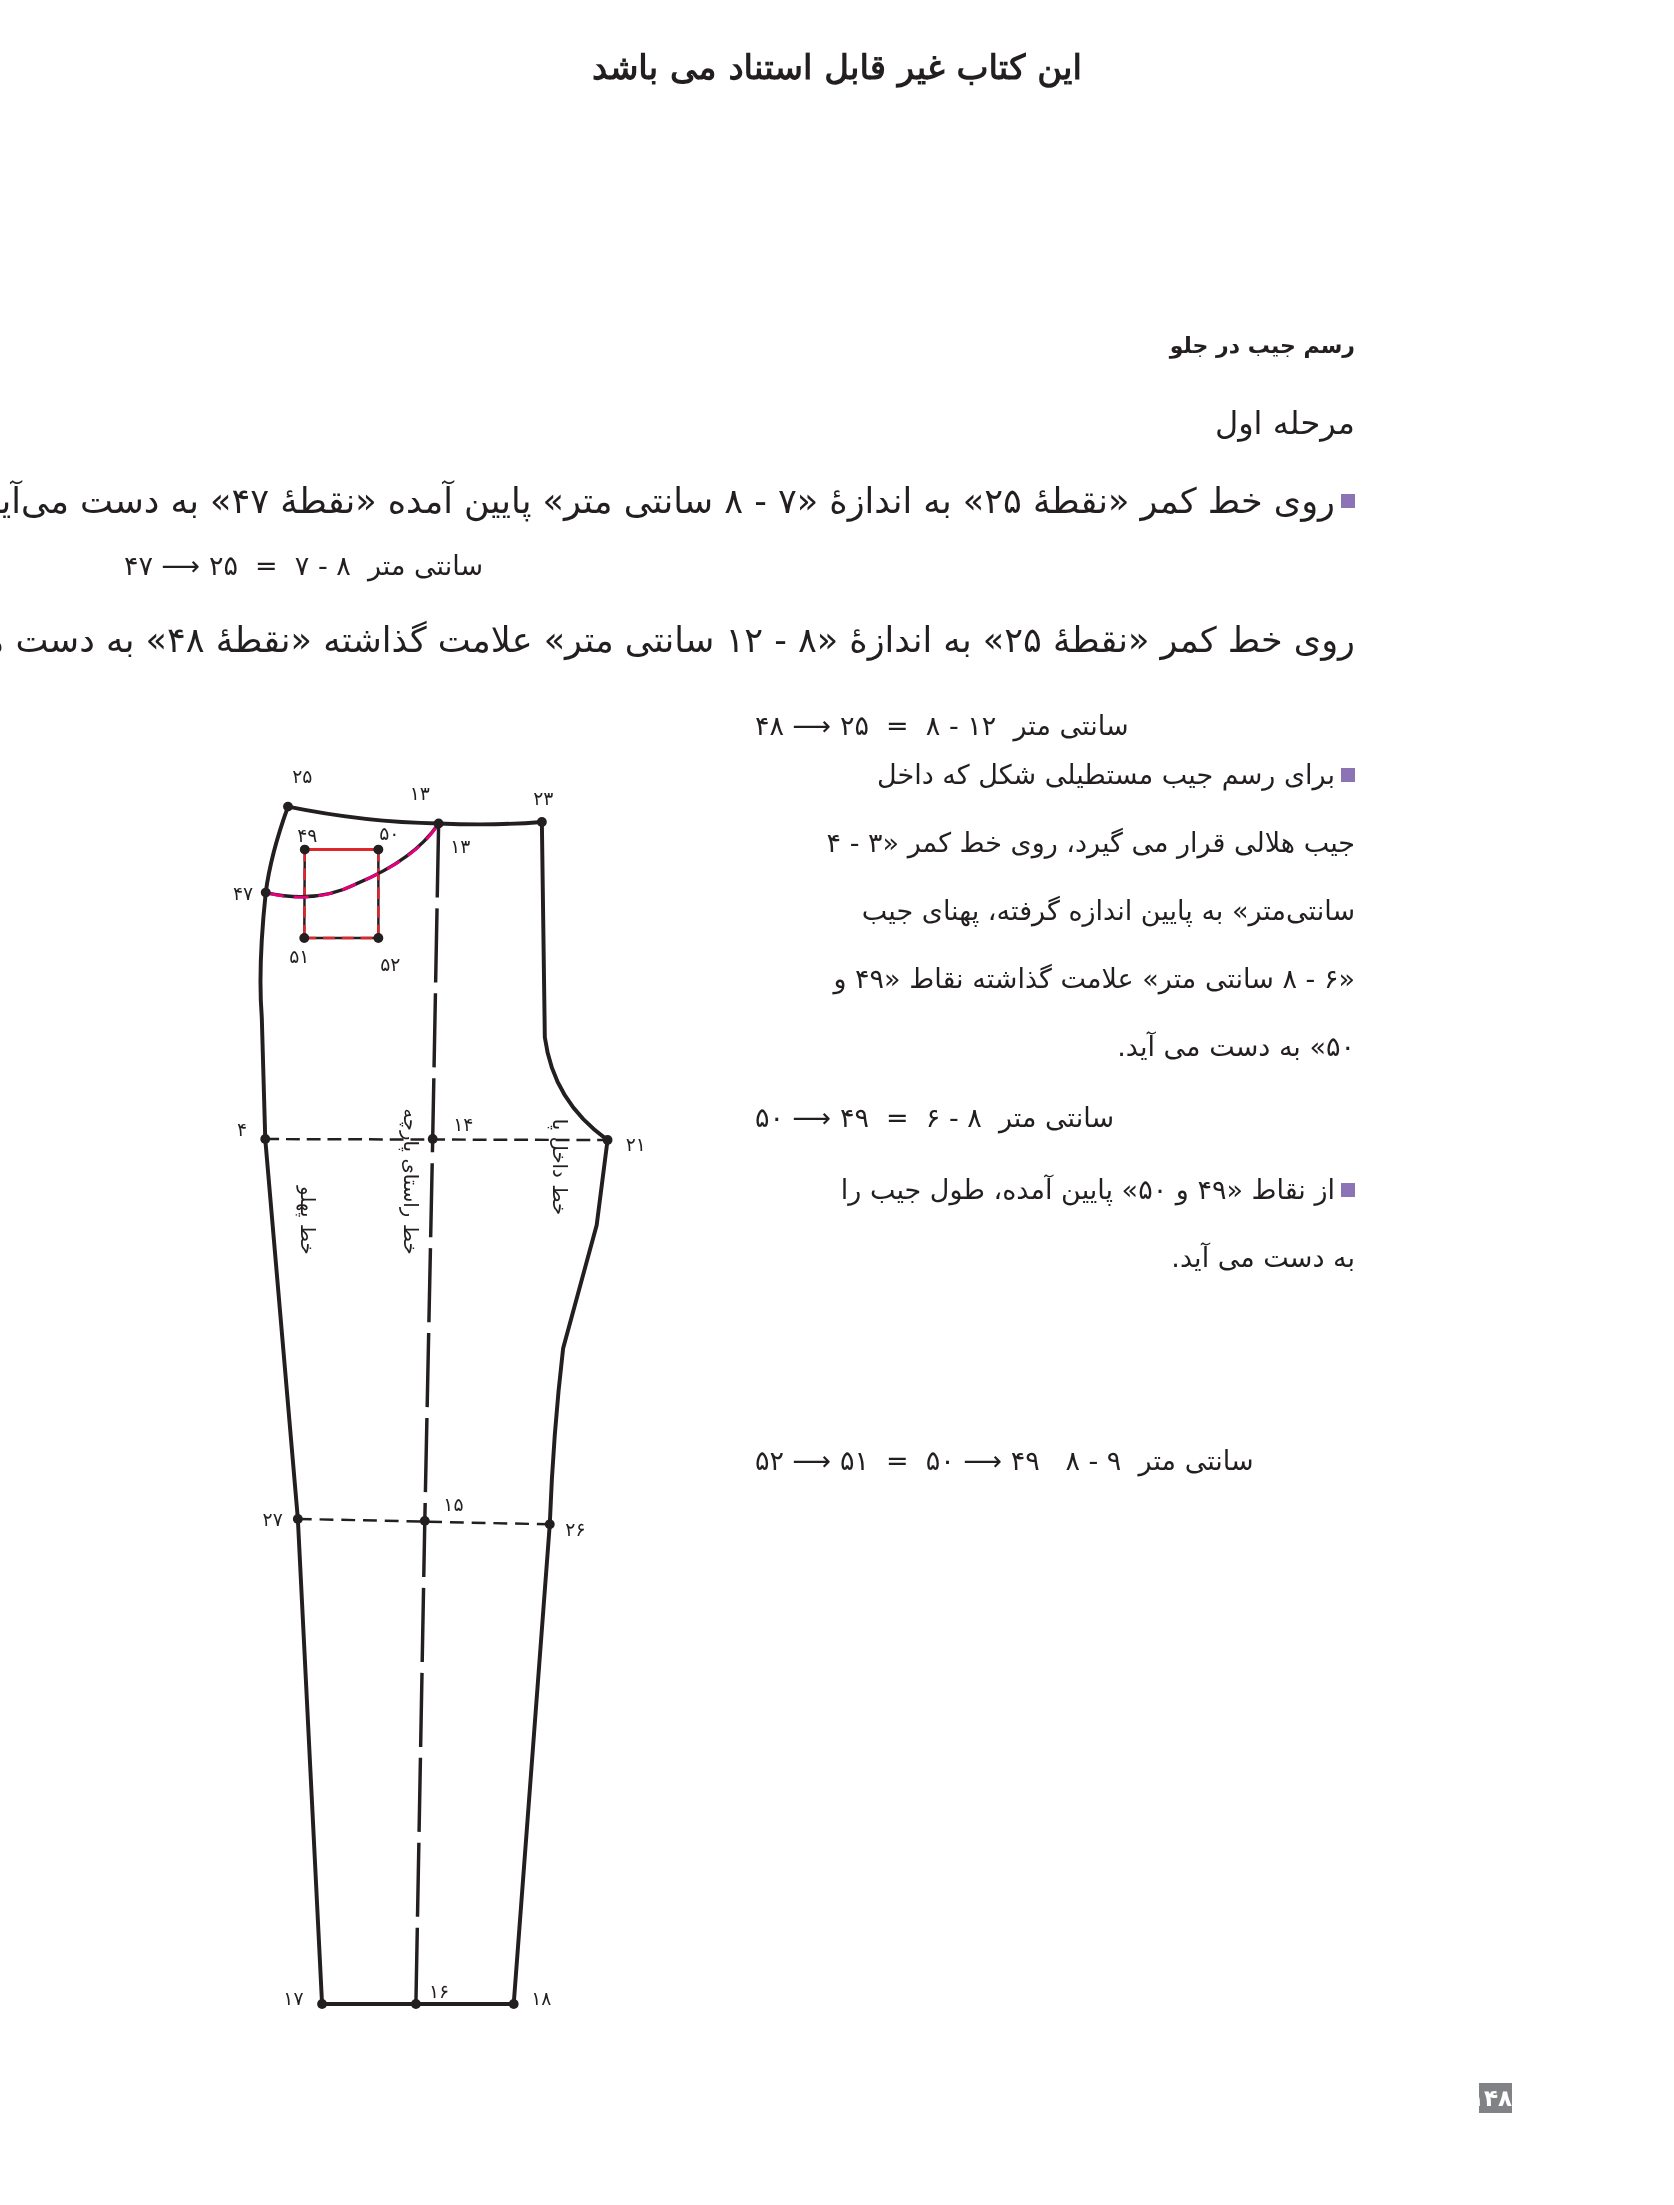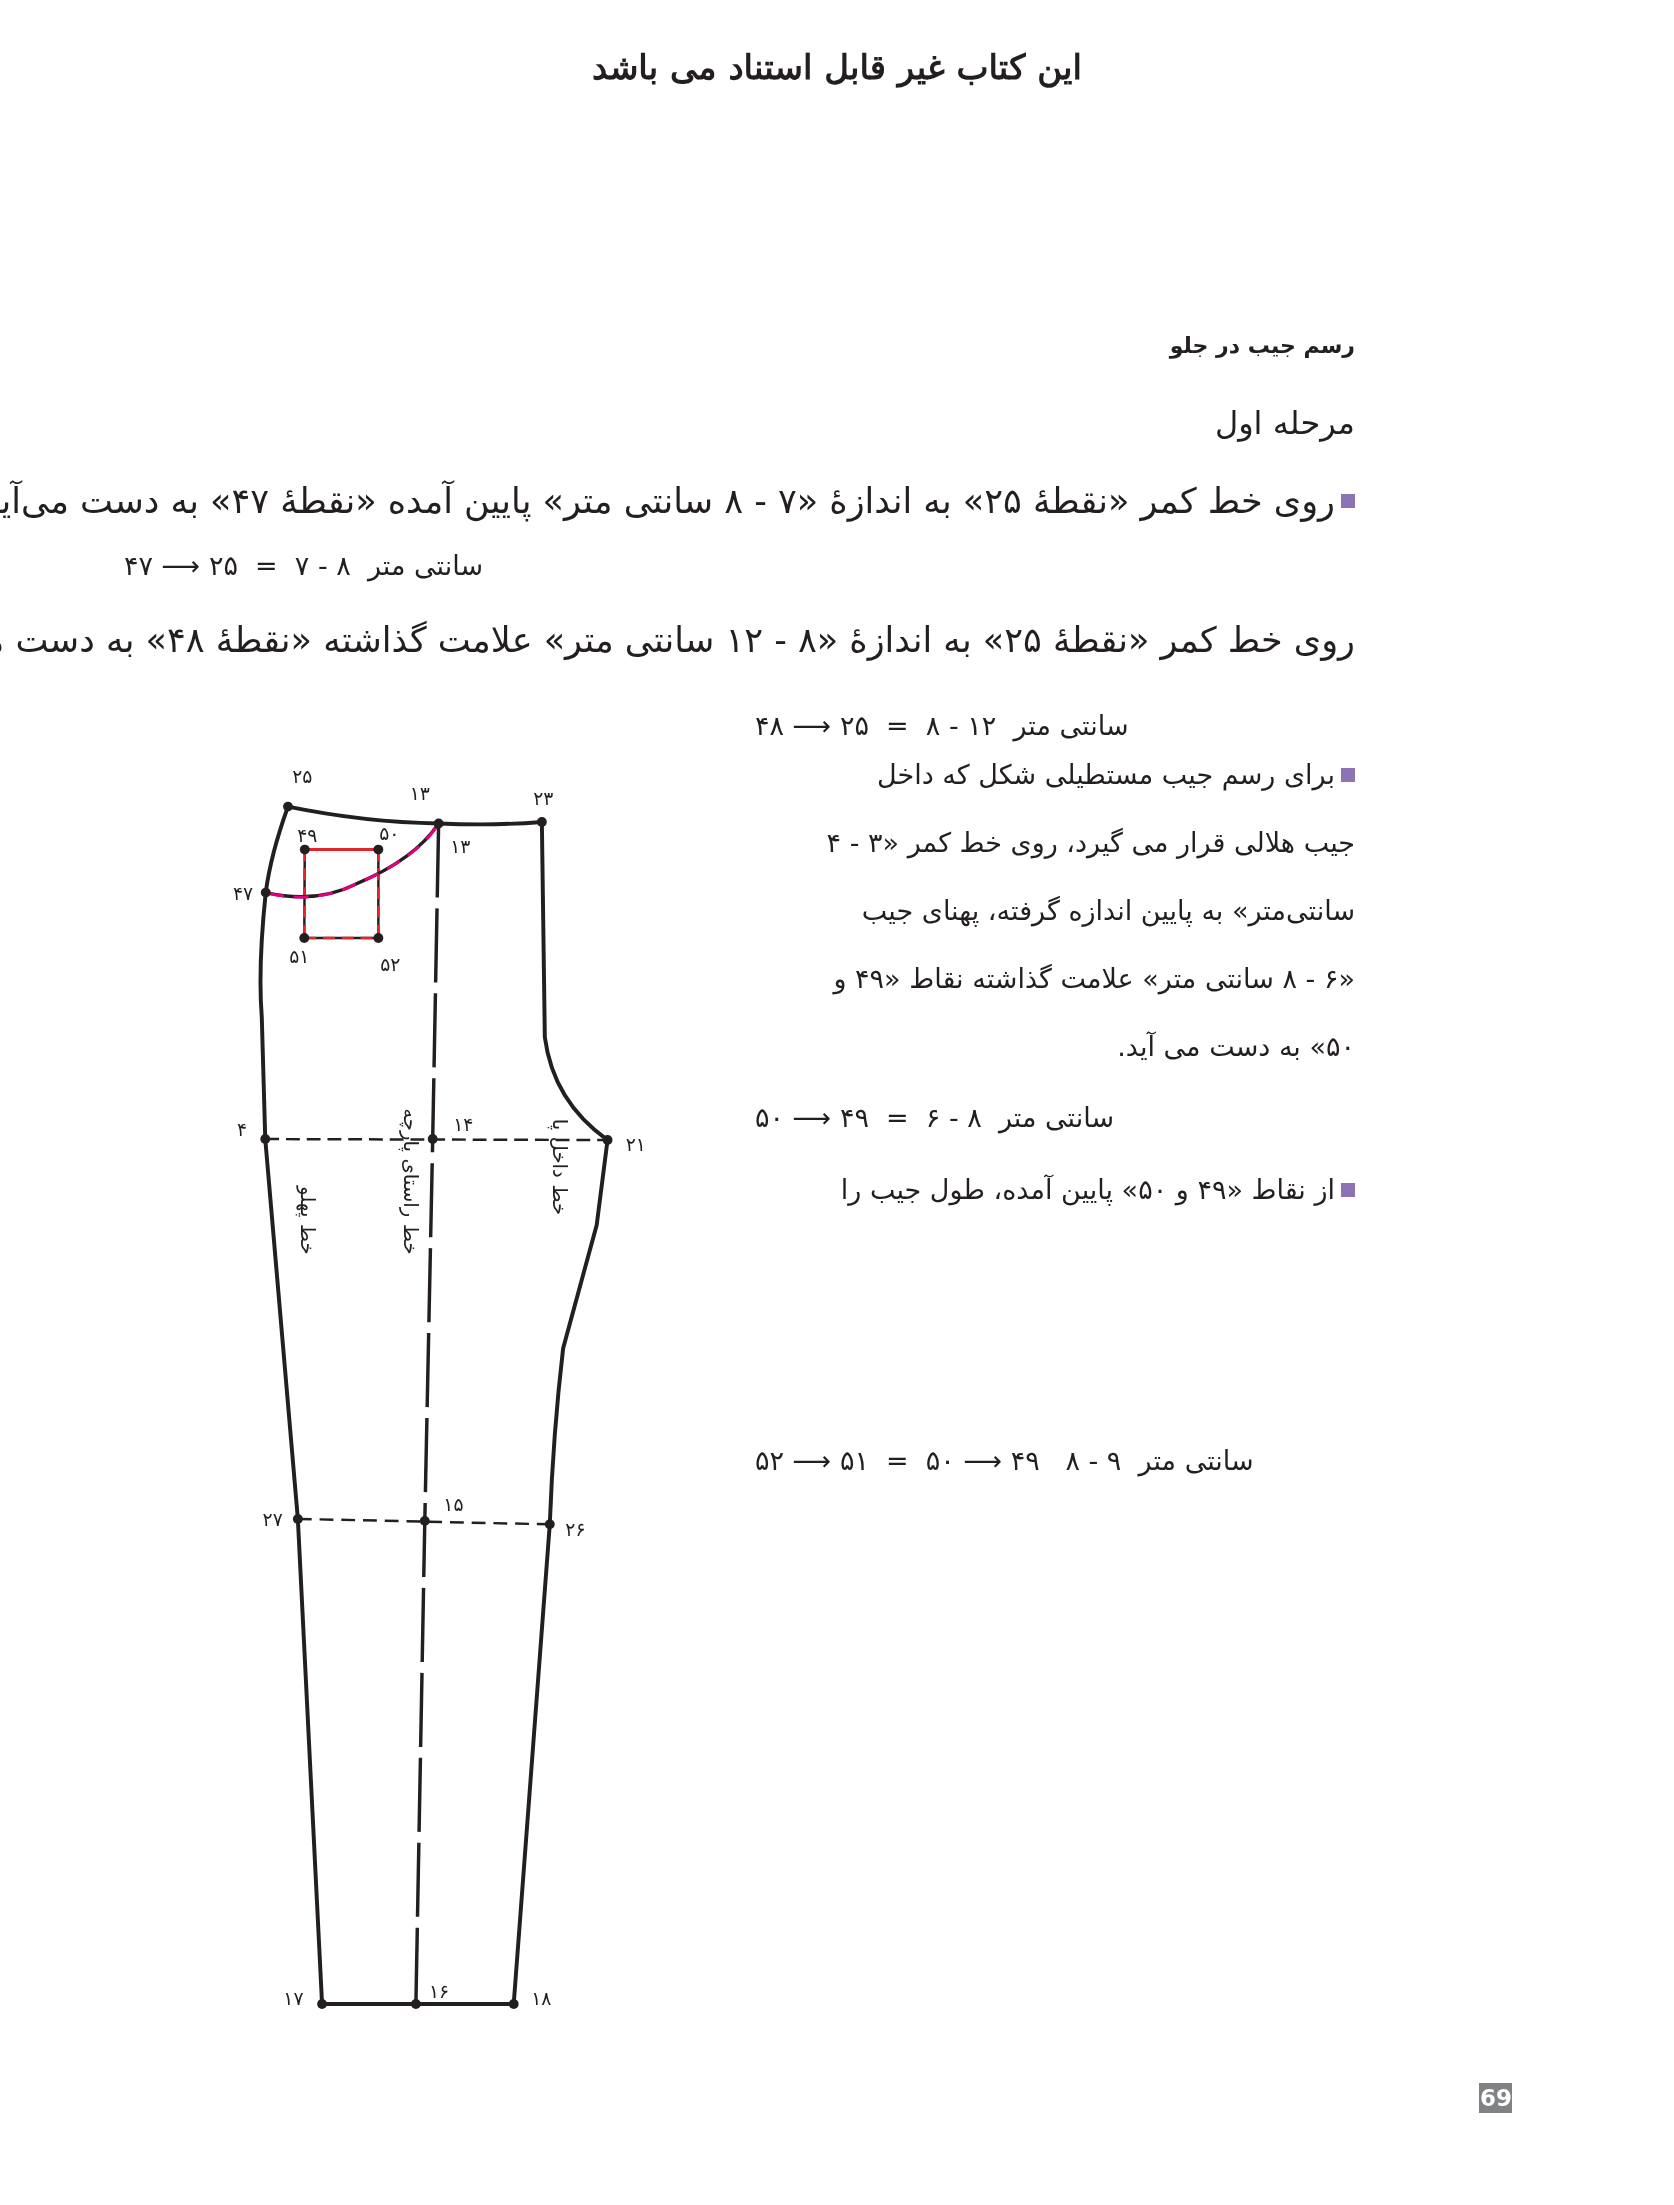--- a/index.html
+++ b/index.html
@@ -42,20 +42,21 @@
   <p><span class="bullet"></span><span>برای رسم جیب مستطیلی شکل که داخل</span></p>
   <p>جیب هلالی قرار می گیرد، روی خط کمر «۳ - ۴</p>
   <p>سانتی‌متر» به پایین اندازه گرفته، پهنای جیب</p>
   <p>«۶ - ۸ سانتی متر» علامت گذاشته نقاط «۴۹ و</p>
   <p>۵۰» به دست می آید.</p>
 </div>
 <div class="abs formula" style="left:755px; top:1104px;">۵۰ ⟶ ۴۹  =  ۶ - ۸  سانتی متر</div>
 
 <div class="abs para" style="top:1156px;">
   <p><span class="bullet"></span><span>از نقاط «۴۹ و ۵۰» پایین آمده، طول جیب را</span></p>
+  <p>به دست می آید.</p>
 </div>
 <div class="abs formula" style="left:755px; top:1447px;">۵۲ ⟶ ۵۱  =  ۵۰ ⟶ ۴۹   ۸ - ۹  سانتی متر</div>
 
 <svg class="abs" style="left:0; top:0;" width="1674" height="2205" viewBox="0 0 3389 4464">
   <g fill="none" stroke="#231f20" stroke-width="8" stroke-linecap="round">
 
     <path d="M583,1633 Q740,1665 888,1667 Q1000,1672 1097,1664"></path>
 
     <path d="M583,1633 Q548,1730 538,1807 Q522,1960 530,2060 L537,2306 L603,3075 L652,4057"></path>
 
@@ -118,14 +119,14 @@
     <text x="889" y="4045">۱۶</text>
     <text x="1096" y="4060">۱۸</text>
   </g>
   <g font-size="40">
     <text transform="translate(610,2540) rotate(90)">خط پهلو</text>
     <text transform="translate(818,2540) rotate(90)">خط راستای پارچه</text>
     <text transform="translate(1120,2460) rotate(90)">خط داخل پا</text>
   </g>
 </svg>
 
-<div class="abs page-num">169</div>
+<div class="abs page-num">۱۴۸</div>
 
 
 </body></html>

